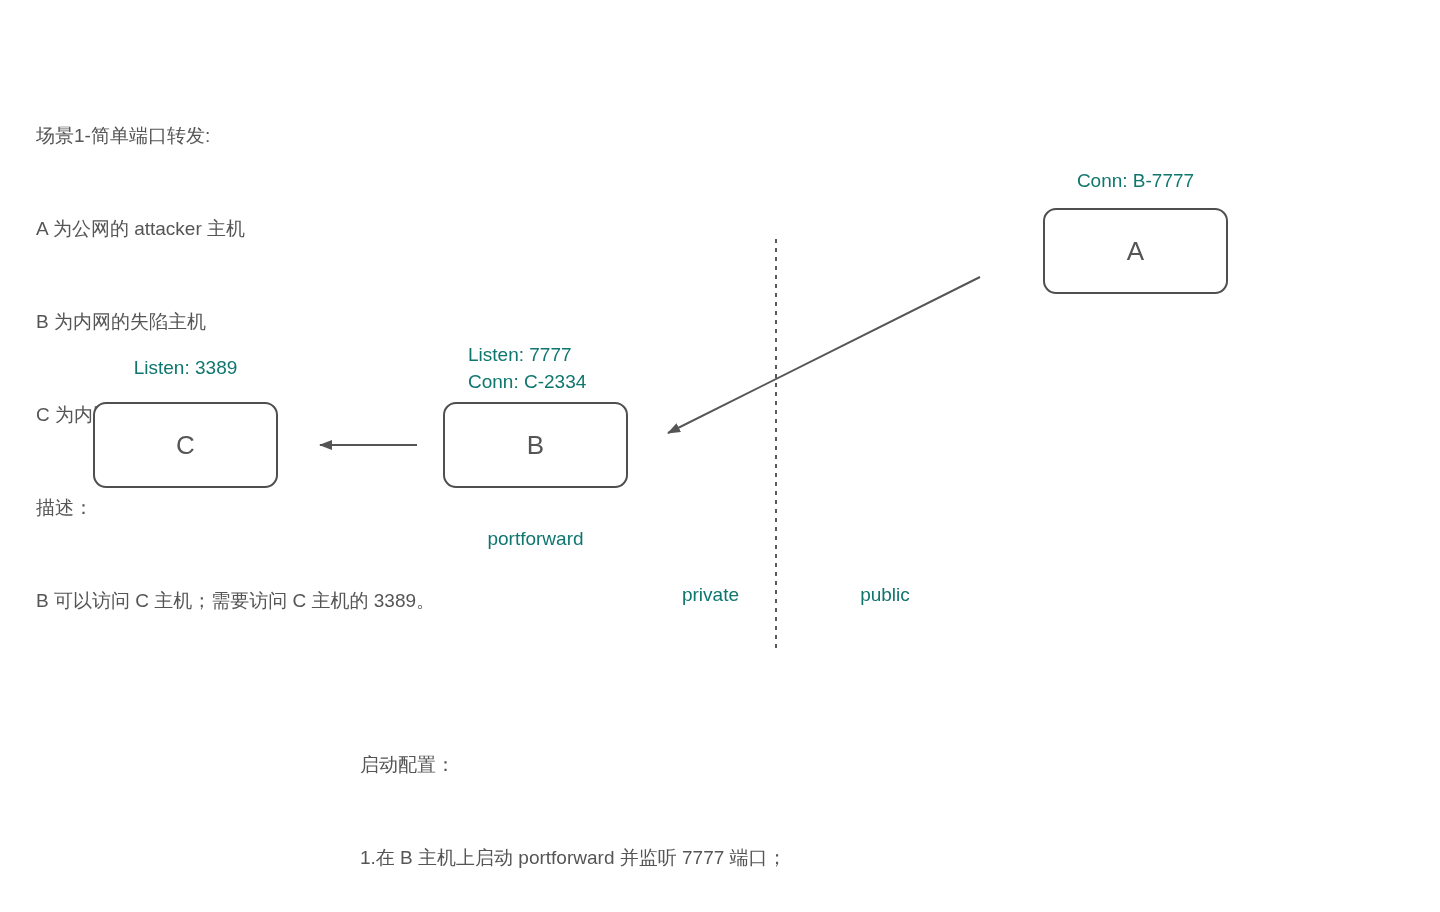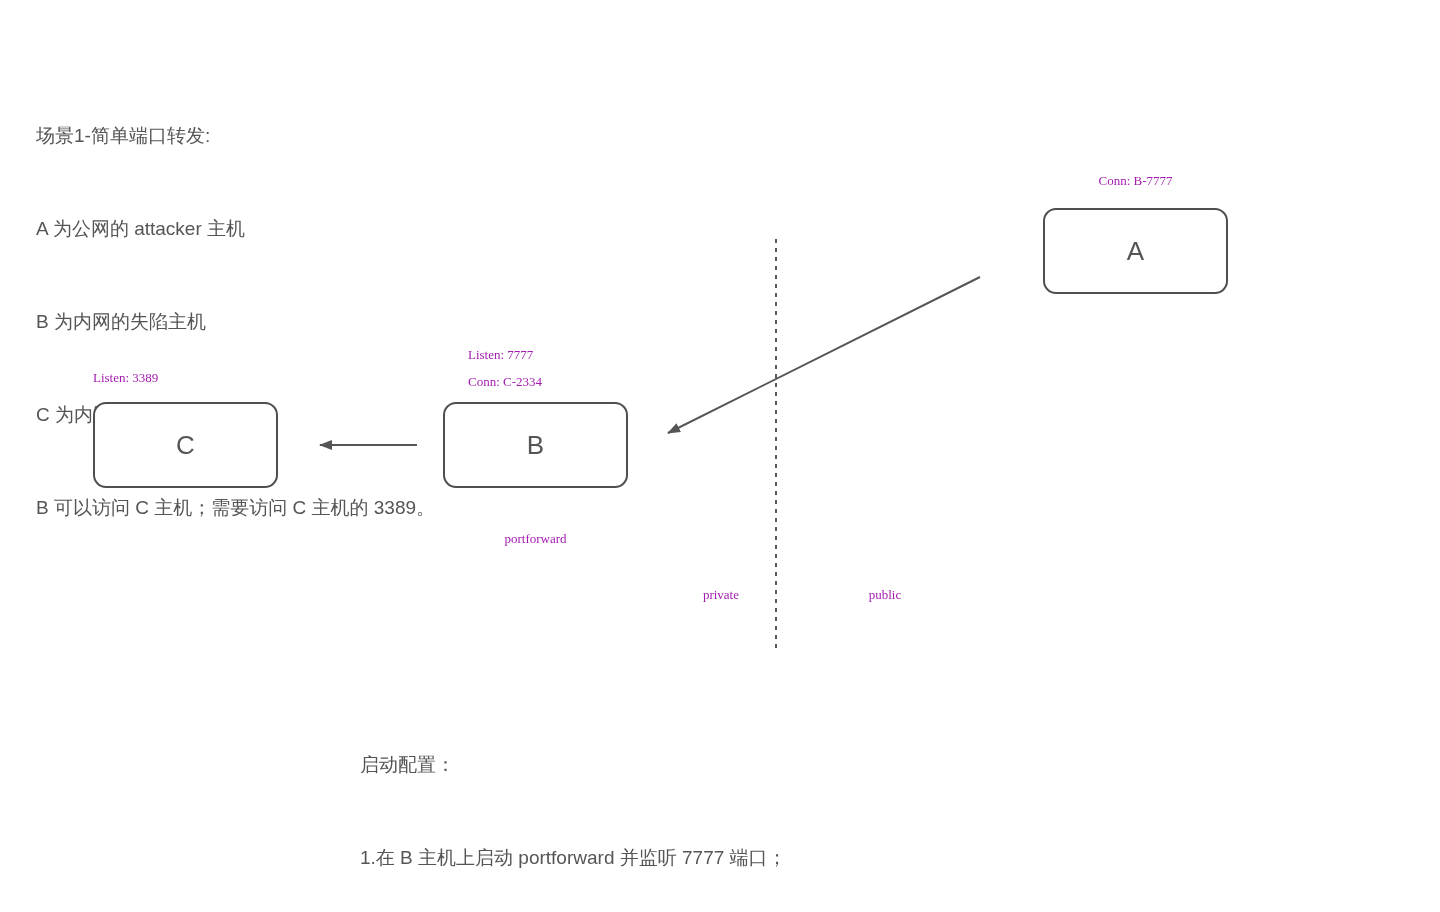--- a/index.html
+++ b/index.html
@@ -25,40 +25,41 @@
     border-radius: 13px;
     background: #ffffff;
     display: flex; align-items: center; justify-content: center;
     font-size: 26px; color: #555555;
     box-sizing: border-box;
   }
   #node-a { left: 1043px; top: 174px; }
   #node-b { left: 443px;  top: 368px; }
   #node-c { left: 93px;   top: 368px; }
 
-  .node-label { position: absolute; font-size: 13px; line-height: 27px; color: #a21caf; font-family: Liberation Serif, serif; }
+  .node-label { position: absolute; font-size: 19px; line-height: 27px; color: #0f766e; }
   #label-conn-a    { left: 1043px; top: 133px; width: 185px; text-align: center; }
-  #label-listen-c  { left: 93px;   top: 330px; width: 185px; }
+  #label-listen-c  { left: 93px;   top: 320px; width: 185px; text-align: center; }
   #label-b-anno    { left: 468px;  top: 307px; text-align: left; }
   #label-portforward { left: 443px; top: 491px; width: 185px; text-align: center; }
   #label-private   { left: 599px;  top: 547px; width: 140px; text-align: right; }
   #label-public    { left: 820px;  top: 547px; width: 130px; text-align: center; }
 
   #connector-layer { position: absolute; left: 0; top: 0; width: 1440px; height: 912px; pointer-events: none; }
 </style>
 </head>
 <body>
 
 <div class="canvas">
 
   <div id="top-notes" class="text-block">
     <div>场景1-简单端口转发:</div>
     <div>A 为公网的 attacker 主机</div>
     <div>B 为内网的失陷主机</div>
     <div>C 为内网的目标主机</div>
+    <div>描述：</div>
     <div>B 可以访问 C 主机；需要访问 C 主机的 3389。</div>
   </div>
 
   <svg id="connector-layer" viewBox="0 0 1440 912" xmlns="http://www.w3.org/2000/svg">
     <defs>
       <marker id="arrowhead" markerWidth="13" markerHeight="10" refX="12" refY="5" orient="auto" markerUnits="userSpaceOnUse">
         <path d="M0,0 L13,5 L0,10 z" fill="#555555"></path>
       </marker>
     </defs>
     <line x1="776" y1="205" x2="776" y2="618" stroke="#5a5a5a" stroke-width="2" stroke-dasharray="4 5"></line>

